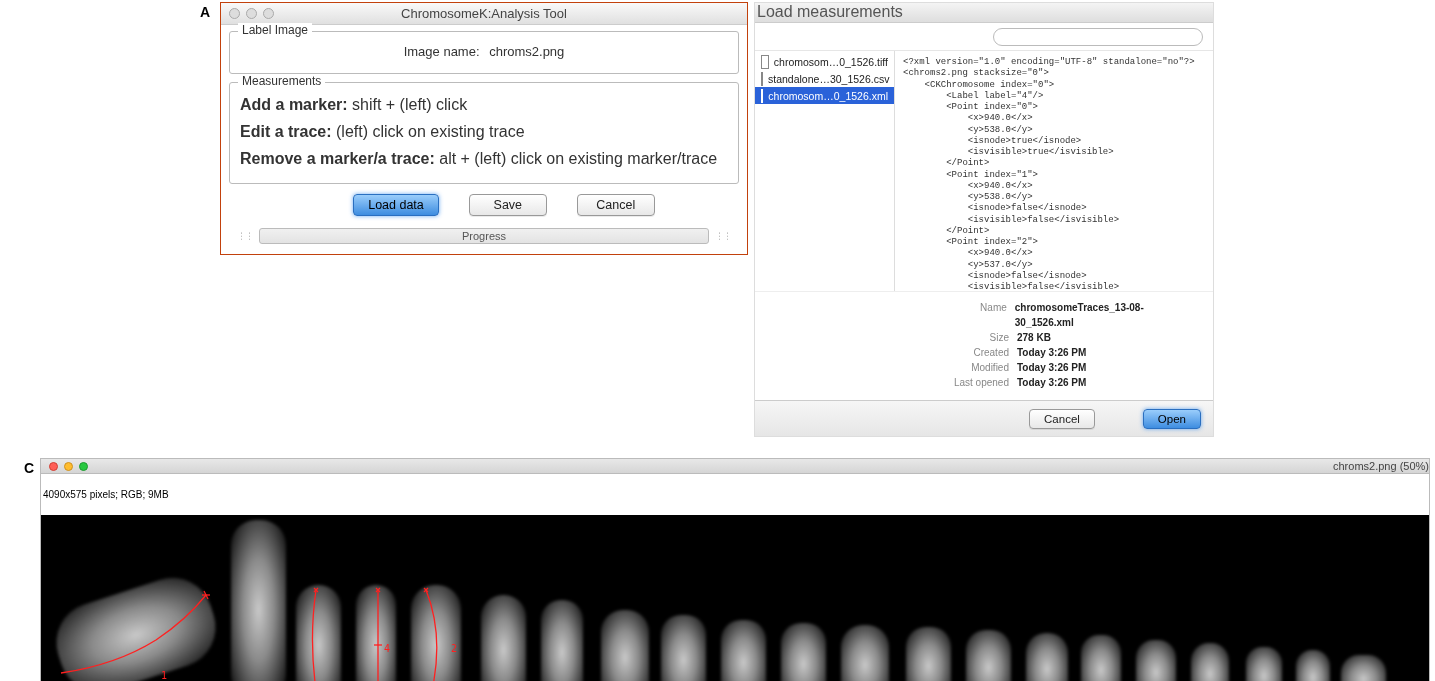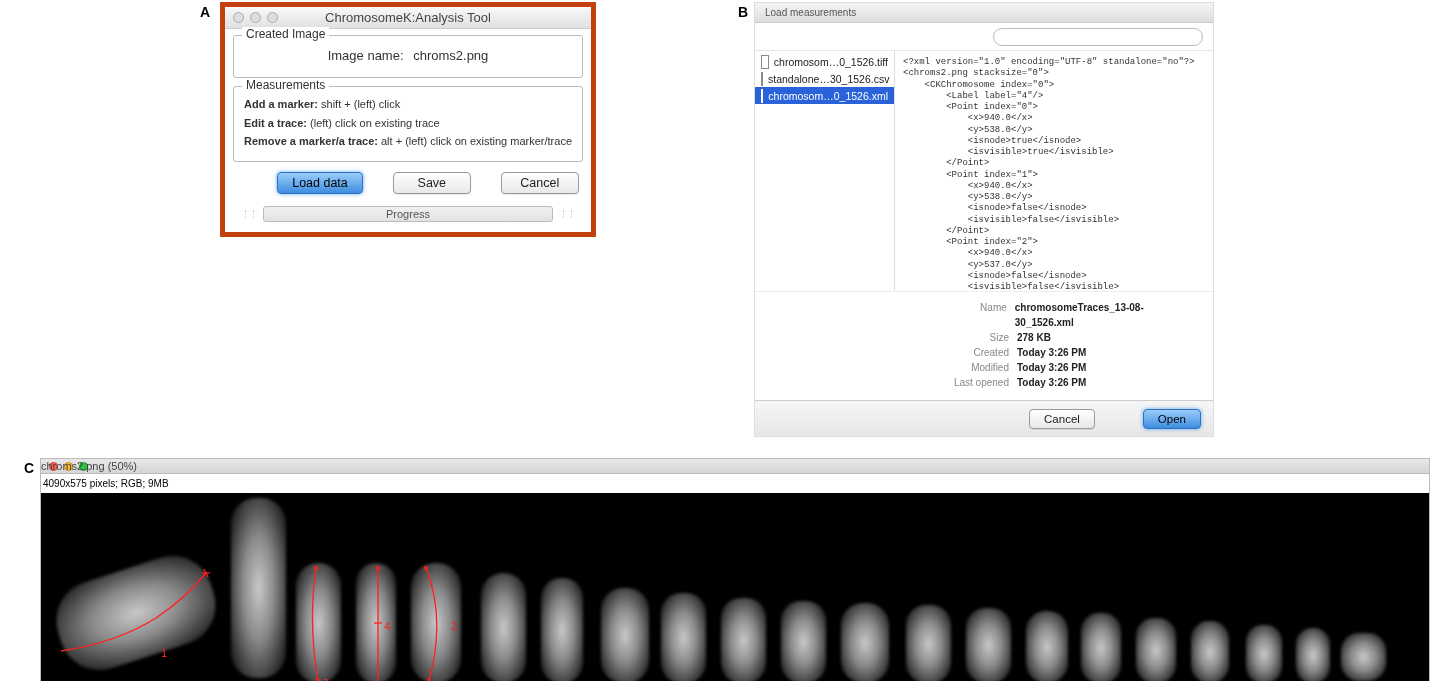--- a/index.html
+++ b/index.html
@@ -18,23 +18,23 @@
     font-weight: bold;
     font-size: 14px;
     color: #000;
   }
 
   
   .panelA {
     position: absolute;
     left: 220px;
     top: 2px;
-    width: 376px;
+    width: 528px;
     background: #a16207;
-    border: 5px solid #c2410c;
+    border: 1px solid #c2410c;
   }
   .titlebarA {
     height: 22px;
     background: linear-gradient(#f9f9f9, #e0e0e0);
     border-bottom: 1px solid #ccc;
     display: flex;
     align-items: center;
     position: relative;
   }
   .traffic-lights {
@@ -76,21 +76,21 @@
     font-size: 12px;
     color: #333;
   }
   .img-name-row {
     text-align: center;
     font-size: 13px;
     padding: 4px 0;
   }
   .img-name-row .lbl { margin-right: 6px; }
   .meas-line {
-    font-size: 11px;
+    font-size: 16px;
     line-height: 1.7;
   }
   .meas-line b { font-weight: bold; }
   .btn-row {
     display: flex;
     justify-content: center;
     gap: 30px;
     margin: 10px 0 12px 0;
   }
   .mac-btn {
@@ -144,24 +144,24 @@
     top: 2px;
     width: 460px;
     background: #fff;
     border: 1px solid #ddd;
     font-size: 11px;
   }
   .titlebarB {
     height: 20px;
     background: linear-gradient(#f4f4f4, #dedede);
     border-bottom: 1px solid #ccc;
-    padding-left: 10px;
-    display: flex;
-    align-items: center;
-    font-size: 10px;
+    padding-left: 2px;
+    display: flex;
+    align-items: flex-start;
+    font-size: 16px;
     color: #555;
   }
   .search-row {
     height: 28px;
     display: flex;
     align-items: center;
     justify-content: flex-end;
     padding: 0 10px;
     border-bottom: 1px solid #e6e6e6;
   }
@@ -286,29 +286,29 @@
   }
   .titlebarC .traffic-lights .traffic-light {
     width: 9px; height: 9px;
   }
   .tl-red { background: #ff5f57; border-color: #d04035; }
   .tl-yel { background: #ffbd2e; border-color: #cf9120; }
   .tl-grn { background: #28c840; border-color: #1e9a30; }
   .titlebarC .title {
     position: absolute;
     width: 100%;
-    text-align: left;
+    text-align: right;
     font-size: 11px;
     color: #444;
     pointer-events: none;
   }
   .img-info {
     font-size: 10px;
     color: #000;
-    padding: 4px 2px;
+    padding: 15px 2px;
     background: #fff;
     border-left: 1px solid #bbb;
     border-right: 1px solid #bbb;
   }
   .image-canvas {
     width: 100%;
     height: 195px;
     background: #000;
     border: 1px solid #bbb;
     border-top: none;
@@ -345,21 +345,21 @@
   <div class="titlebarA">
     <div class="traffic-lights">
       <div class="traffic-light"></div>
       <div class="traffic-light"></div>
       <div class="traffic-light"></div>
     </div>
     <div class="title">ChromosomeK:Analysis Tool</div>
   </div>
   <div class="panelA-body">
     <div class="fieldset">
-      <div class="legend">Created Image</div>
+      <div class="legend">Label Image</div>
       <div class="img-name-row">
         <span class="lbl">Image name:</span>
         <span>chroms2.png</span>
       </div>
     </div>
     <div class="fieldset">
       <div class="legend">Measurements</div>
       <div class="meas-line">
         <b>Add a marker:</b><span> shift + (left) click</span>
       </div>

